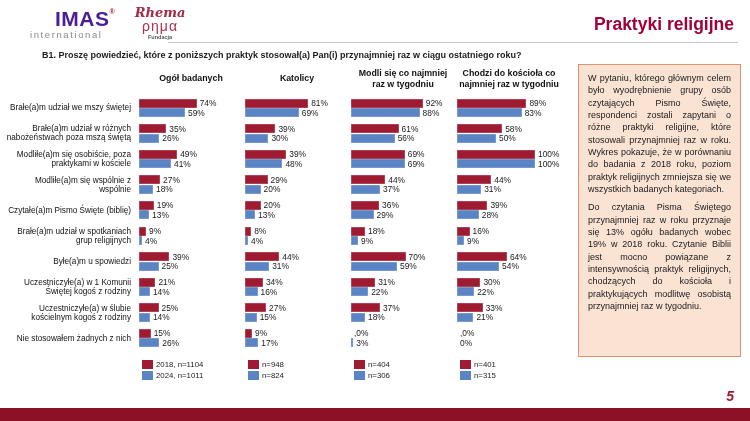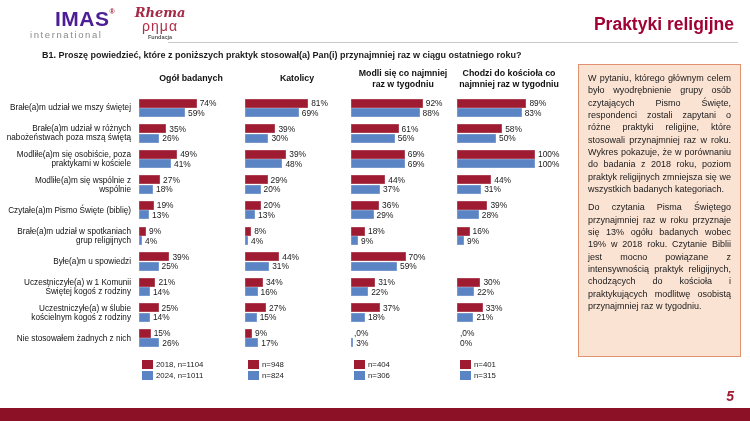--- a/index.html
+++ b/index.html
@@ -372,20 +372,30 @@
             <div class="bar-cell">
               <div class="bar-line">
                 <div class="bar" style="width: 54.6px; background: rgb(158, 27, 50);"></div>
                 <span class="bar-value">70%</span>
               </div>
               <div class="bar-line">
                 <div class="bar" style="width: 46px; background: rgb(91, 132, 196);"></div>
                 <span class="bar-value">59%</span>
               </div>
             </div>
+            <div class="bar-cell">
+              <div class="bar-line">
+                <div class="bar" style="width: 49.9px; background: rgb(158, 27, 50);"></div>
+                <span class="bar-value">64%</span>
+              </div>
+              <div class="bar-line">
+                <div class="bar" style="width: 42.1px; background: rgb(91, 132, 196);"></div>
+                <span class="bar-value">54%</span>
+              </div>
+            </div>
           </div>
           <div class="chart-row">
             <div class="row-label">Uczestniczyłe(a) w 1 Komunii Świętej kogoś z rodziny</div>
             <div class="bar-cell">
               <div class="bar-line">
                 <div class="bar" style="width: 16.4px; background: rgb(158, 27, 50);"></div>
                 <span class="bar-value">21%</span>
               </div>
               <div class="bar-line">
                 <div class="bar" style="width: 10.9px; background: rgb(91, 132, 196);"></div>

